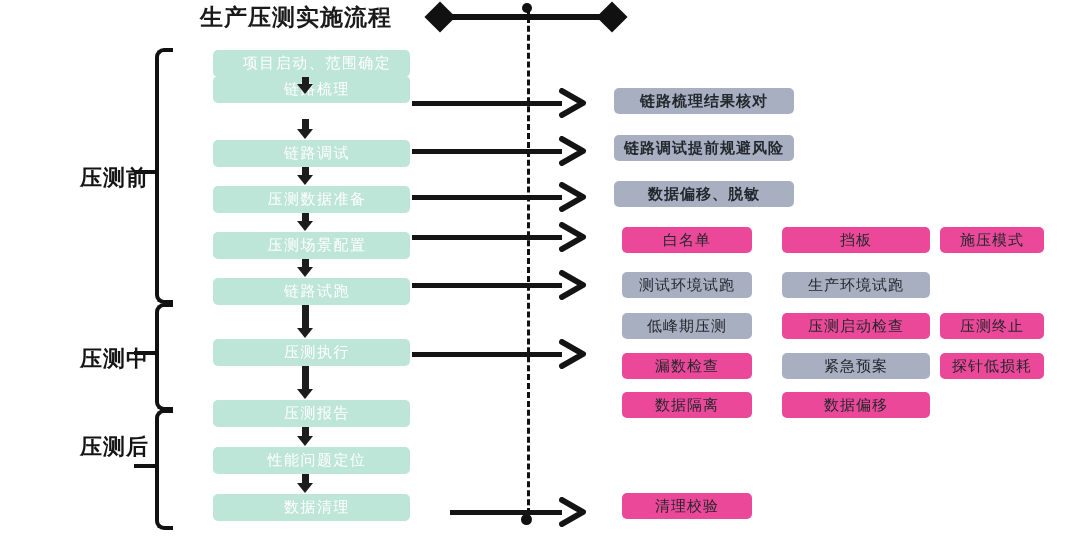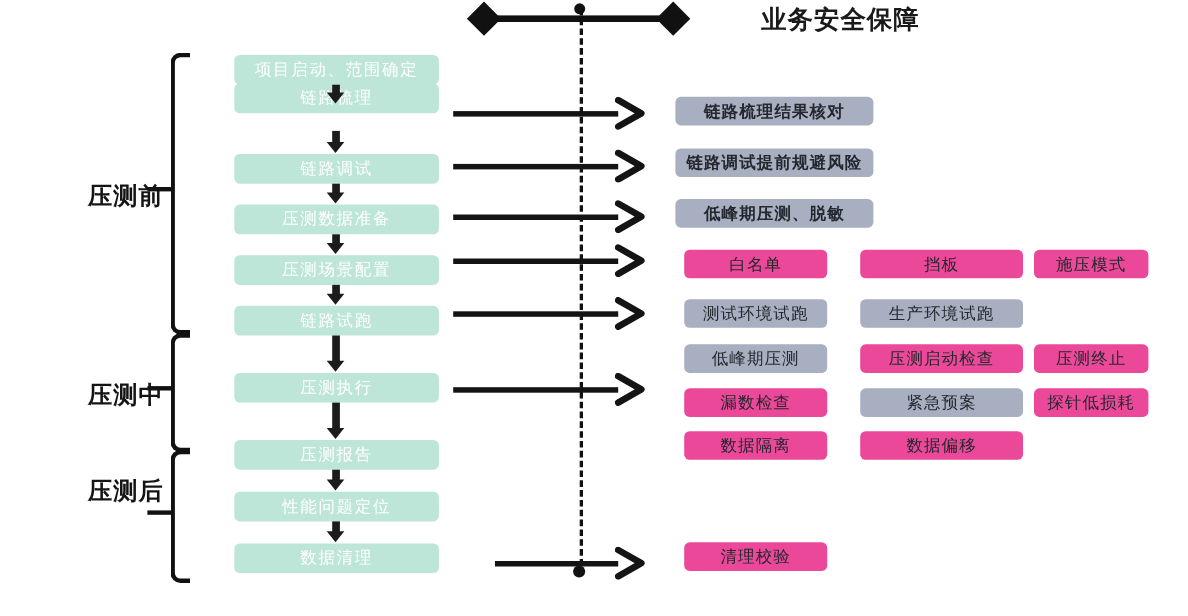--- a/index.html
+++ b/index.html
@@ -12,21 +12,21 @@
   .heading{position:absolute;font-weight:700;color:#1a1a1a;white-space:nowrap;
            font-size:23px;letter-spacing:1px;}
   #title-left{left:200px;top:2px;}
   #title-right{left:692px;top:2px;}
 
   
   .flow-box{position:absolute;left:213px;width:186px;height:27px;
             background:#bde5d8;border-radius:5px;
             display:flex;align-items:center;justify-content:center;
             color:#ffffff;font-size:15px;letter-spacing:1.5px;
-            font-family:"Liberation Sans","DejaVu Sans",sans-serif;font-weight:400;}
+            font-family:"Liberation Sans","DejaVu Sans",sans-serif;font-weight:400;padding-left:11px;}
 
   
   .down-arrow{position:absolute;left:302px;width:7px;background:#1c1c1c;}
   .down-arrow::after{content:"";position:absolute;left:-5px;bottom:-9px;
             width:0;height:0;border-left:8.5px solid transparent;
             border-right:8.5px solid transparent;border-top:10px solid #1c1c1c;}
 
   
   .cap{position:absolute;height:26px;border-radius:5px;
        display:flex;align-items:center;justify-content:center;
@@ -64,21 +64,21 @@
          border-top-left-radius:9px;border-bottom-left-radius:9px;}
   .brace-tick{position:absolute;left:134px;width:22px;height:4px;background:#111;}
   .phase-label{position:absolute;font-size:22px;font-weight:700;color:#141414;
          white-space:nowrap;letter-spacing:1px;}
 </style>
 </head>
 <body>
 
 <div class="canvas">
 
-  <div class="heading" id="title-right">业务安全保障</div>
+  <div class="heading" id="title-left">生产压测实施流程</div>
 
   <div id="top-bar"></div>
   <div class="diamond" id="diamond-left"></div>
   <div class="diamond" id="diamond-right"></div>
 
   <div id="divider-dot-top"></div>
   <div id="divider"></div>
   <div id="divider-dot-bottom"></div>
 
   <div id="phase-layer">
@@ -148,21 +148,21 @@
       </div>
       <div class="h-arrow" style="top: 510px; left: 450px; width: 112px;">
         <svg class="head" viewBox="0 0 28 30" fill="none" xmlns="http://www.w3.org/2000/svg">
           <path d="M3 3 L24 15 L3 27" stroke="#141414" stroke-width="6" stroke-linecap="round" stroke-linejoin="round"></path>
         </svg>
       </div>
     </div>
   <div id="cap-layer">
       <div class="cap gray col1 wide" style="top: 88px;">链路梳理结果核对</div>
       <div class="cap gray col1 wide" style="top: 135px;">链路调试提前规避风险</div>
-      <div class="cap gray col1 wide" style="top: 181px;">低峰期压测、脱敏</div>
+      <div class="cap gray col1 wide" style="top: 181px;">数据偏移、脱敏</div>
       <div class="cap yellow col1" style="top: 227px;">白名单</div>
       <div class="cap yellow col2" style="top: 227px;">挡板</div>
       <div class="cap yellow col3" style="top: 227px;">施压模式</div>
       <div class="cap gray col1" style="top: 272px;">测试环境试跑</div>
       <div class="cap gray col2" style="top: 272px;">生产环境试跑</div>
       <div class="cap gray col1" style="top: 313px;">低峰期压测</div>
       <div class="cap yellow col2" style="top: 313px;">压测启动检查</div>
       <div class="cap yellow col3" style="top: 313px;">压测终止</div>
       <div class="cap yellow col1" style="top: 353px;">漏数检查</div>
       <div class="cap gray col2" style="top: 353px;">紧急预案</div>

